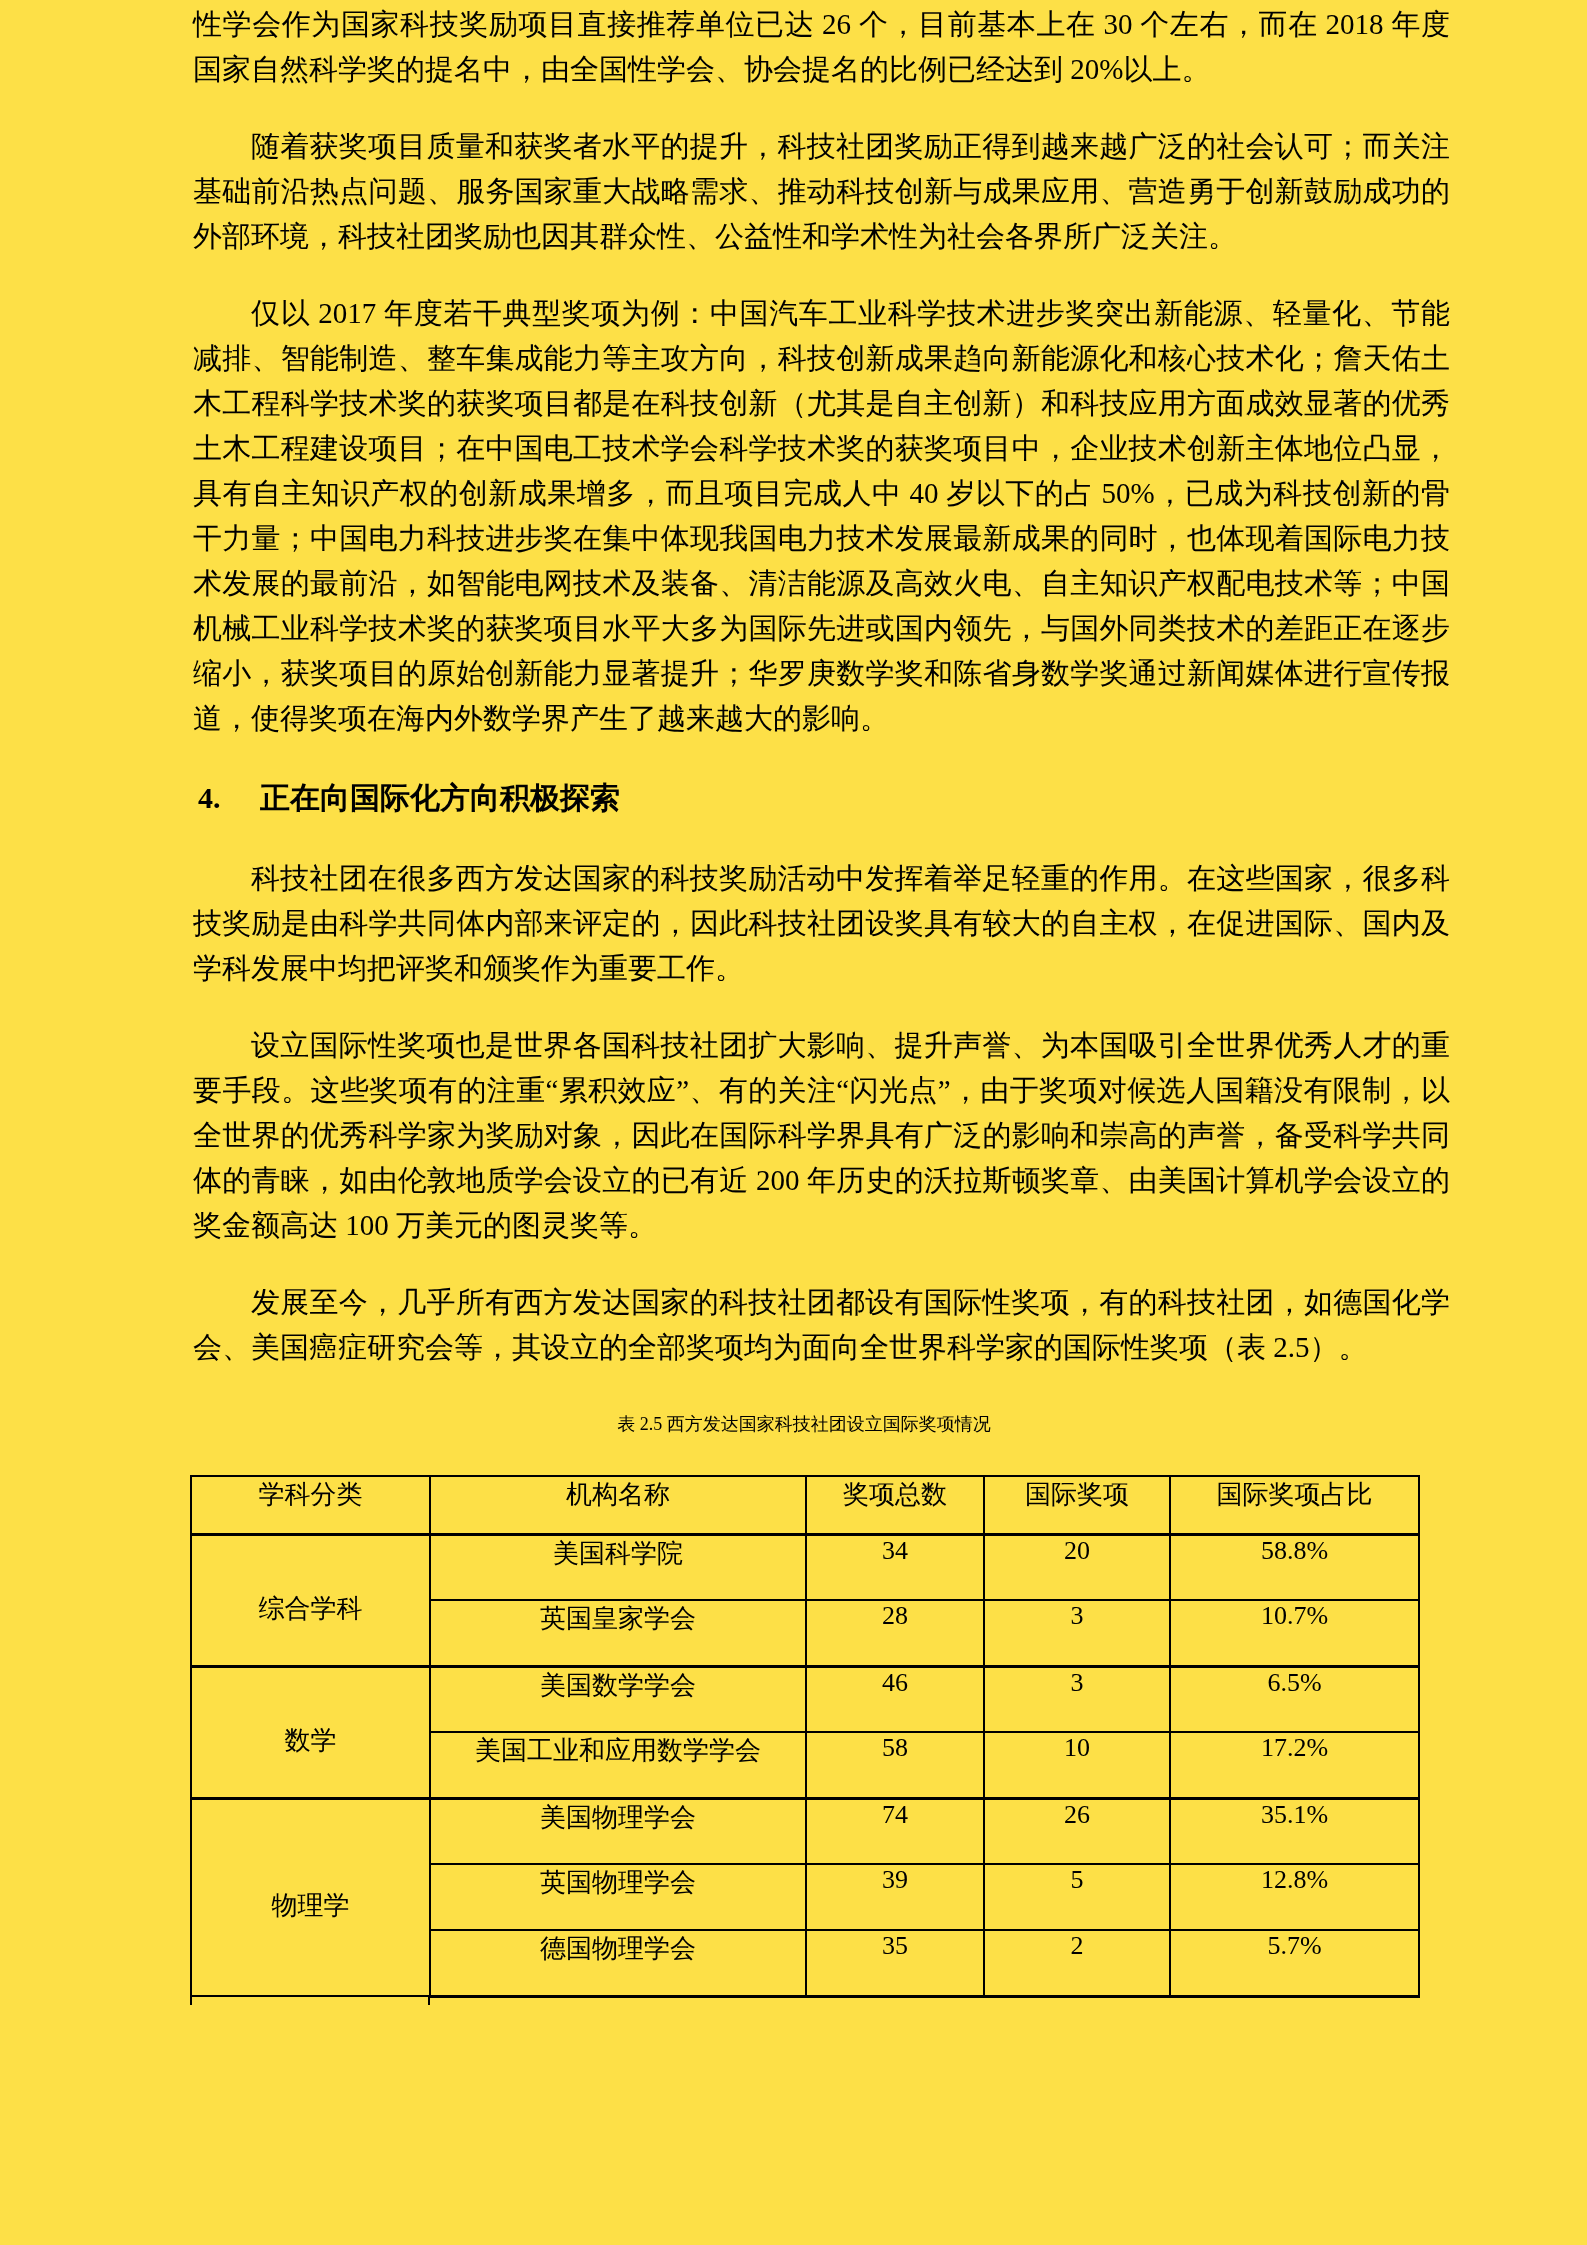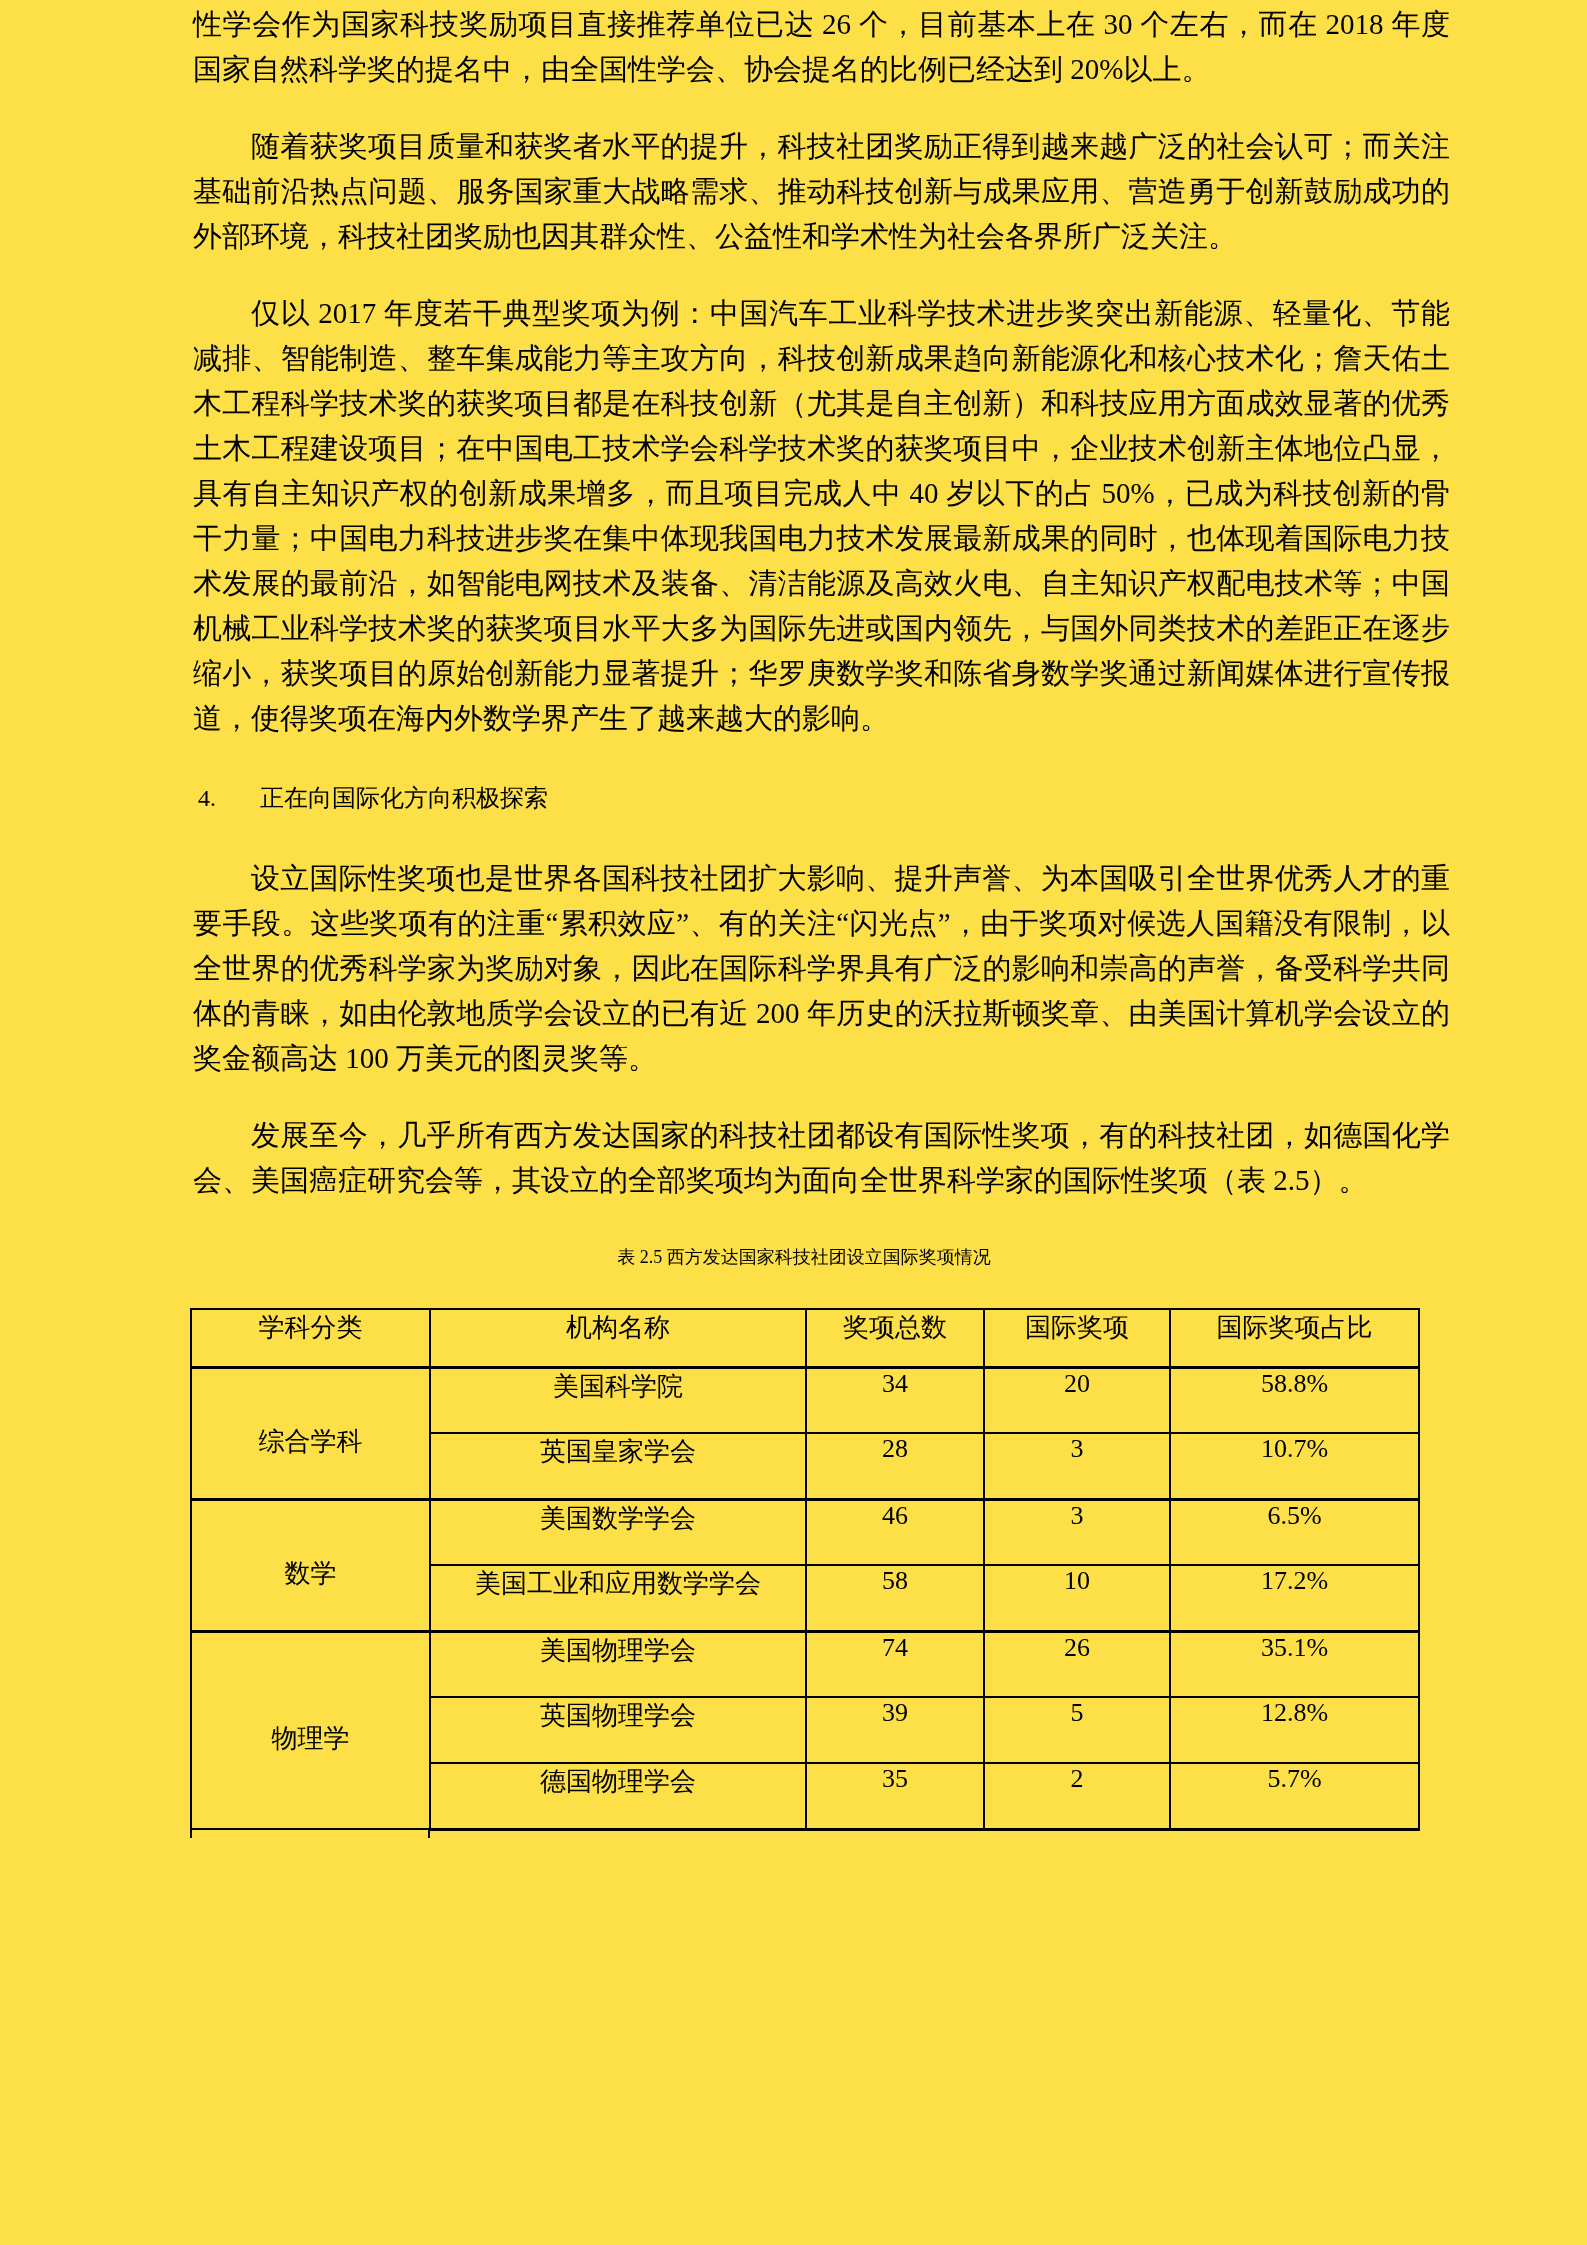--- a/index.html
+++ b/index.html
@@ -31,23 +31,23 @@
   p.para {
     font-size: 29px;
     line-height: 45px;
     text-align: justify;
     text-indent: 58px;
     margin: 0 0 32px 0;
     word-break: break-all;
   }
   p.para.no-indent { text-indent: 0; }
   h2.heading {
-    font-size: 24px;
+    font-size: 30px;
     line-height: 50px;
-    font-weight: normal;
+    font-weight: bold;
     margin: 0 0 33px 0;
   }
   .h-num {
     display: inline-block;
     width: 67px;
     padding-left: 5px;
     box-sizing: border-box;
   }
   .caption {
     width: 1228px;
@@ -113,20 +113,21 @@
   <div class="content">
 
     <p class="para no-indent">性学会作为国家科技奖励项目直接推荐单位已达 26 个，目前基本上在 30 个左右，而在 2018 年度国家自然科学奖的提名中，由全国性学会、协会提名的比例已经达到 20%以上。</p>
     <p class="para">随着获奖项目质量和获奖者水平的提升，科技社团奖励正得到越来越广泛的社会认可；而关注基础前沿热点问题、服务国家重大战略需求、推动科技创新与成果应用、营造勇于创新鼓励成功的外部环境，科技社团奖励也因其群众性、公益性和学术性为社会各界所广泛关注。</p>
     <p class="para">仅以 2017 年度若干典型奖项为例：中国汽车工业科学技术进步奖突出新能源、轻量化、节能减排、智能制造、整车集成能力等主攻方向，科技创新成果趋向新能源化和核心技术化；詹天佑土木工程科学技术奖的获奖项目都是在科技创新（尤其是自主创新）和科技应用方面成效显著的优秀土木工程建设项目；在中国电工技术学会科学技术奖的获奖项目中，企业技术创新主体地位凸显，具有自主知识产权的创新成果增多，而且项目完成人中 40 岁以下的占 50%，已成为科技创新的骨干力量；中国电力科技进步奖在集中体现我国电力技术发展最新成果的同时，也体现着国际电力技术发展的最前沿，如智能电网技术及装备、清洁能源及高效火电、自主知识产权配电技术等；中国机械工业科学技术奖的获奖项目水平大多为国际先进或国内领先，与国外同类技术的差距正在逐步缩小，获奖项目的原始创新能力显著提升；华罗庚数学奖和陈省身数学奖通过新闻媒体进行宣传报道，使得奖项在海内外数学界产生了越来越大的影响。</p>
 
     <h2 class="heading">
       <span class="h-num">4.</span><span>正在向国际化方向积极探索</span>
     </h2>
 
+    <p class="para">科技社团在很多西方发达国家的科技奖励活动中发挥着举足轻重的作用。在这些国家，很多科技奖励是由科学共同体内部来评定的，因此科技社团设奖具有较大的自主权，在促进国际、国内及学科发展中均把评奖和颁奖作为重要工作。</p>
     <p class="para">设立国际性奖项也是世界各国科技社团扩大影响、提升声誉、为本国吸引全世界优秀人才的重要手段。这些奖项有的注重“累积效应”、有的关注“闪光点”，由于奖项对候选人国籍没有限制，以全世界的优秀科学家为奖励对象，因此在国际科学界具有广泛的影响和崇高的声誉，备受科学共同体的青睐，如由伦敦地质学会设立的已有近 200 年历史的沃拉斯顿奖章、由美国计算机学会设立的奖金额高达 100 万美元的图灵奖等。</p>
     <p class="para">发展至今，几乎所有西方发达国家的科技社团都设有国际性奖项，有的科技社团，如德国化学会、美国癌症研究会等，其设立的全部奖项均为面向全世界科学家的国际性奖项（表 2.5）。</p>
 
     <div class="caption">表 2.5 西方发达国家科技社团设立国际奖项情况</div>
 
     <div class="tbl-wrap">
       <table class="awards">
         <colgroup>
           <col style="width:239px">
           <col style="width:376px">

